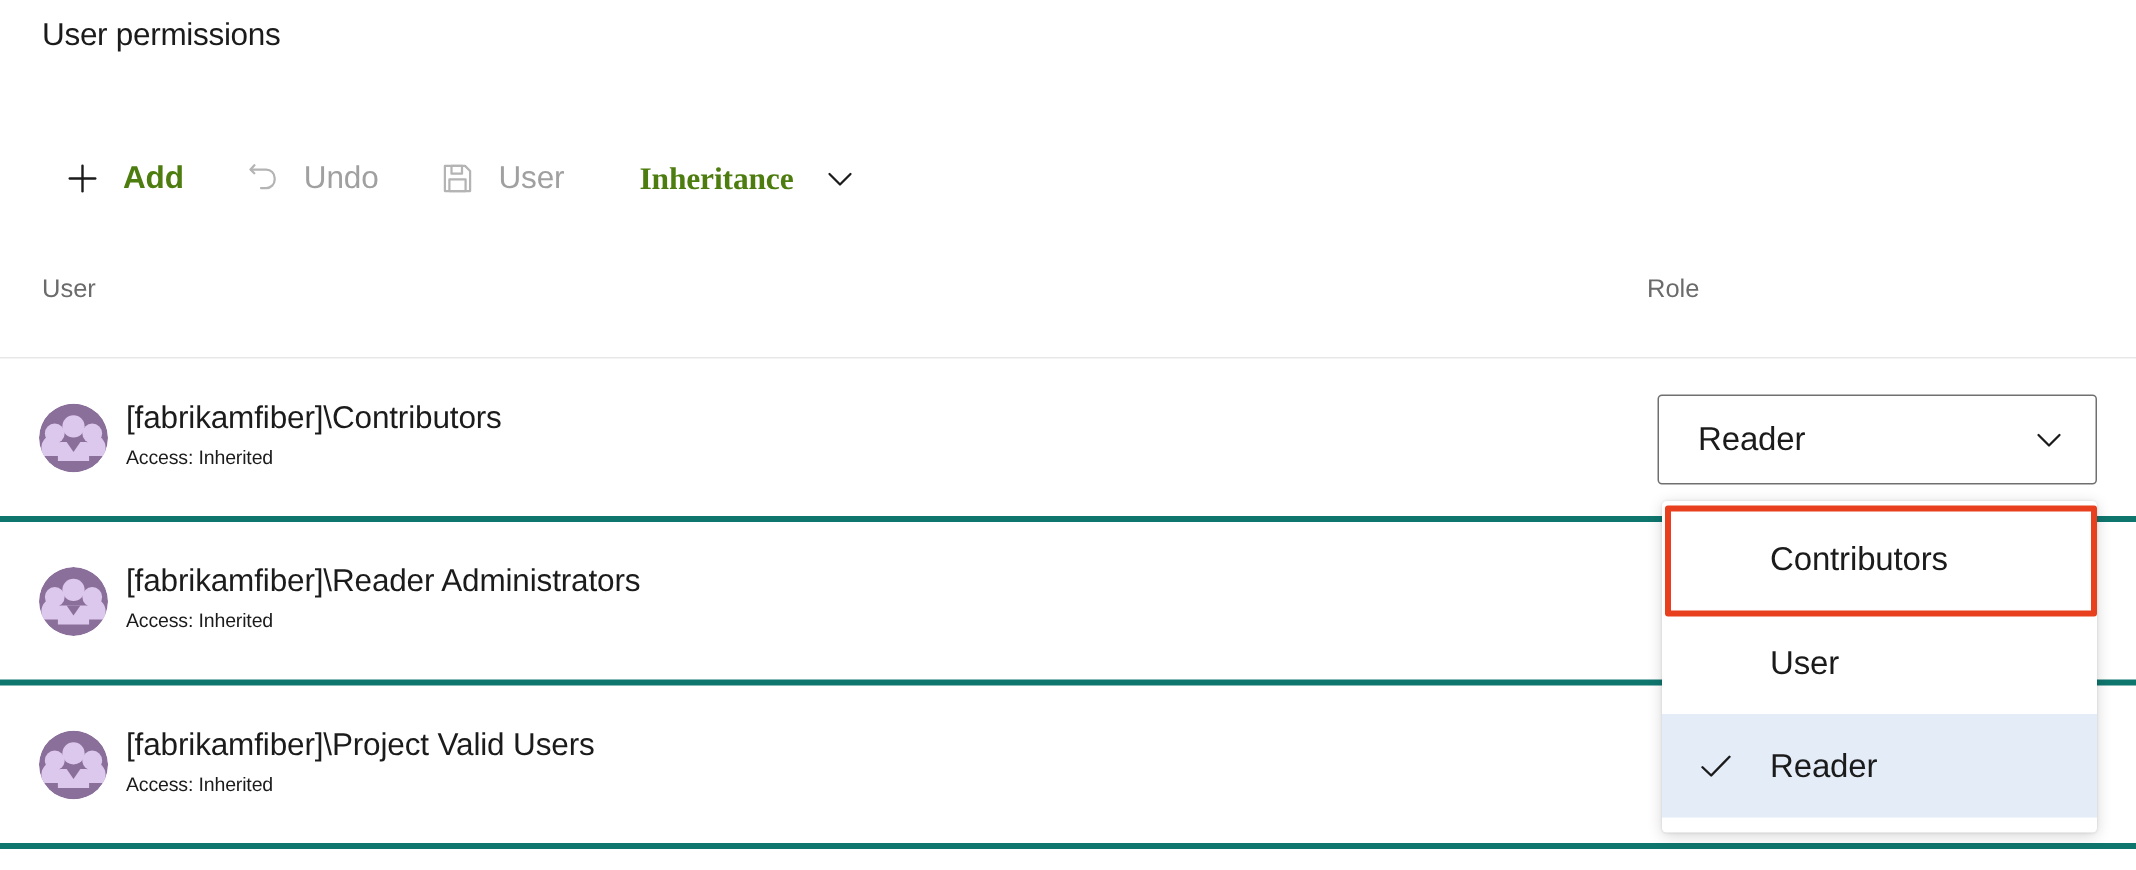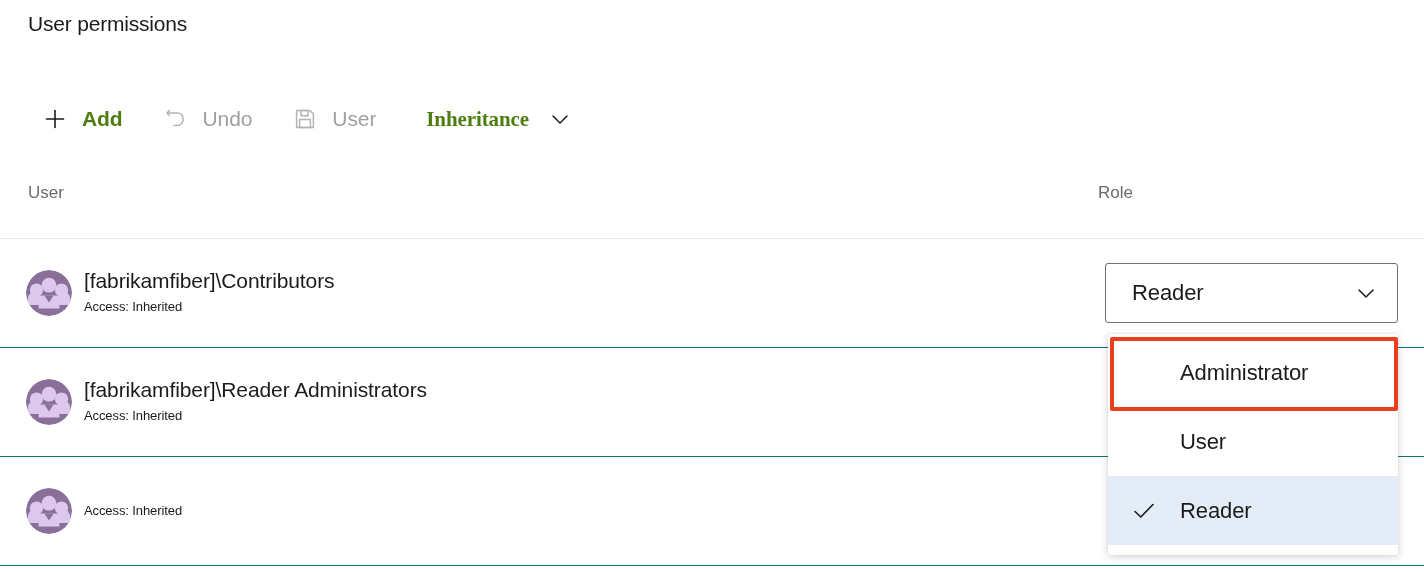--- a/index.html
+++ b/index.html
@@ -111,21 +111,21 @@
     height: 1px;
     background: #e8e8e8;
   }
 
   
   .rows { position: absolute; left: 0; top: 239px; width: 1424px; }
 
   .row {
     position: relative;
     height: 109px;
-    border-bottom: 1px solid #0f766e;
+    border-bottom: 4px solid #0f766e;
     display: flex;
     align-items: center;
   }
 
   .row-user {
     display: flex;
     align-items: center;
     padding-left: 26px;
   }
 
@@ -341,41 +341,42 @@
             <circle cx="10.5" cy="20" r="6.6" fill="#dcc8ec"></circle>
             <path d="M1.6 35 V29.6 a9 9 0 0 1 9 -9 h3 V35 Z" fill="#dcc8ec"></path>
             <circle cx="35.5" cy="20" r="6.6" fill="#dcc8ec"></circle>
             <path d="M44.4 35 V29.6 a9 9 0 0 0 -9 -9 h-3 V35 Z" fill="#dcc8ec"></path>
             <circle cx="23" cy="15.2" r="7.4" fill="#dcc8ec"></circle>
             <path d="M12.6 38.4 V27.6 a2 2 0 0 1 2 -2 h16.8 a2 2 0 0 1 2 2 V38.4 Z" fill="#dcc8ec"></path>
             <path d="M18.4 25.6 L23 32.4 L27.6 25.6 Z" fill="#8b6f9b"></path>
           </svg>
         </span>
         <span class="user-text">
+          <span class="user-name">[fabrikamfiber]\Project Valid Users</span>
           <span class="user-access">Access: Inherited</span>
         </span>
       </div>
     </div>
 
   </div>
 
   <div class="combo">
     <span class="combo-value">Reader</span>
     <span class="combo-chev">
       <svg width="24" height="24" viewBox="0 0 24 24" fill="none" stroke="#1b1b1b" stroke-width="1.5" stroke-linecap="round" stroke-linejoin="round">
         <polyline points="5,9 12,16 19,9"></polyline>
       </svg>
     </span>
   </div>
 
   <div class="dropdown">
 
     <div class="dd-item">
       <span class="dd-check"></span>
-      <span class="dd-label">Administrator</span>
+      <span class="dd-label">Contributors</span>
     </div>
 
     <div class="dd-item">
       <span class="dd-check"></span>
       <span class="dd-label">User</span>
     </div>
 
     <div class="dd-item selected">
       <span class="dd-check">
         <svg width="26" height="26" viewBox="0 0 26 26" fill="none" stroke="#1b1b1b" stroke-width="1.6" stroke-linecap="round" stroke-linejoin="round">

